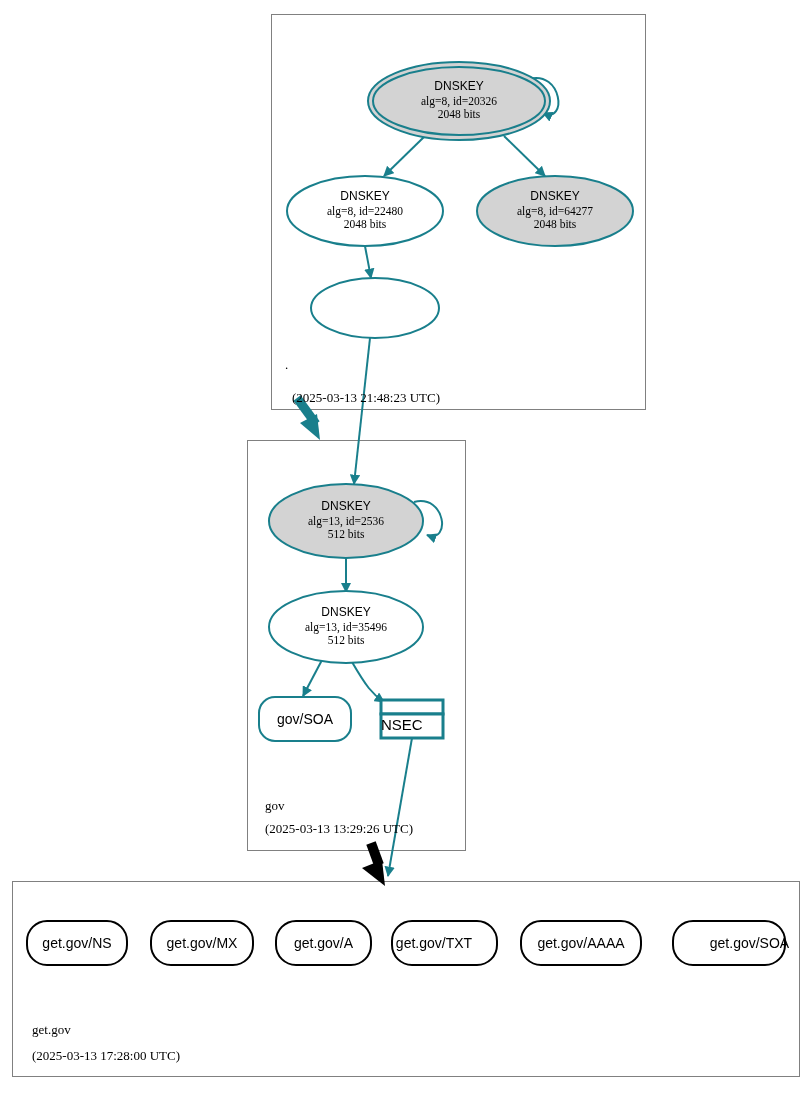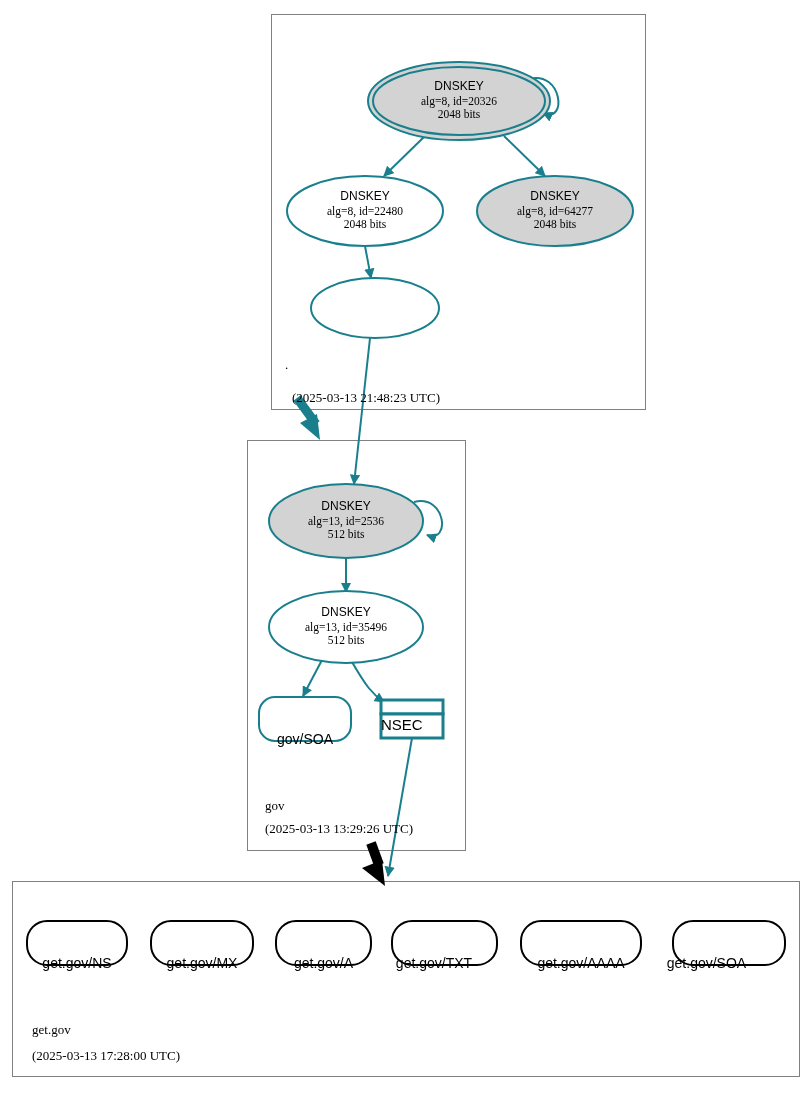--- a/index.html
+++ b/index.html
@@ -63,21 +63,20 @@
     line-height: 13px;
   }
   .rr-text {
     position: absolute;
     font-family: "Liberation Sans", sans-serif;
     font-size: 14px;
     color: #000000;
     text-align: center;
     white-space: nowrap;
     pointer-events: none;
-    margin-top: 20px;
   }
   .nsec-text {
     position: absolute;
     font-family: "Liberation Sans", sans-serif;
     font-size: 15px;
     color: #000000;
     text-align: left;
     white-space: nowrap;
     pointer-events: none;
   }
@@ -240,21 +239,21 @@
 
   <div class="rr-text" style="left:259px; top:711px; width:92px;">gov/SOA</div>
 
   <div class="nsec-text" style="left:381px; top:716px; width:62px;">NSEC</div>
 
   <div class="rr-text" style="left:27px; top:935px; width:100px;">get.gov/NS</div>
   <div class="rr-text" style="left:151px; top:935px; width:102px;">get.gov/MX</div>
   <div class="rr-text" style="left:276px; top:935px; width:95px;">get.gov/A</div>
   <div class="rr-text" style="left:392px; top:935px; width:84px;">get.gov/TXT</div>
   <div class="rr-text" style="left:521px; top:935px; width:120px;">get.gov/AAAA</div>
-  <div class="rr-text" style="left:661px; top:935px; width:91px;">get.gov/SOA</div>
+  <div class="rr-text" style="left:704px; top:935px; width:91px;">get.gov/SOA</div>
 
   <div class="zone-label" style="left:285px; top:357px;">.</div>
   <div class="zone-time" style="left:292px; top:382px;margin-top:8px;">(2025-03-13 21:48:23 UTC)</div>
 
   <div class="zone-label" style="left:265px; top:798px;">gov</div>
   <div class="zone-time" style="left:265px; top:821px;">(2025-03-13 13:29:26 UTC)</div>
 
   <div class="zone-label" style="left:32px; top:1022px;">get.gov</div>
   <div class="zone-time" style="left:32px; top:1048px;">(2025-03-13 17:28:00 UTC)</div>
 

